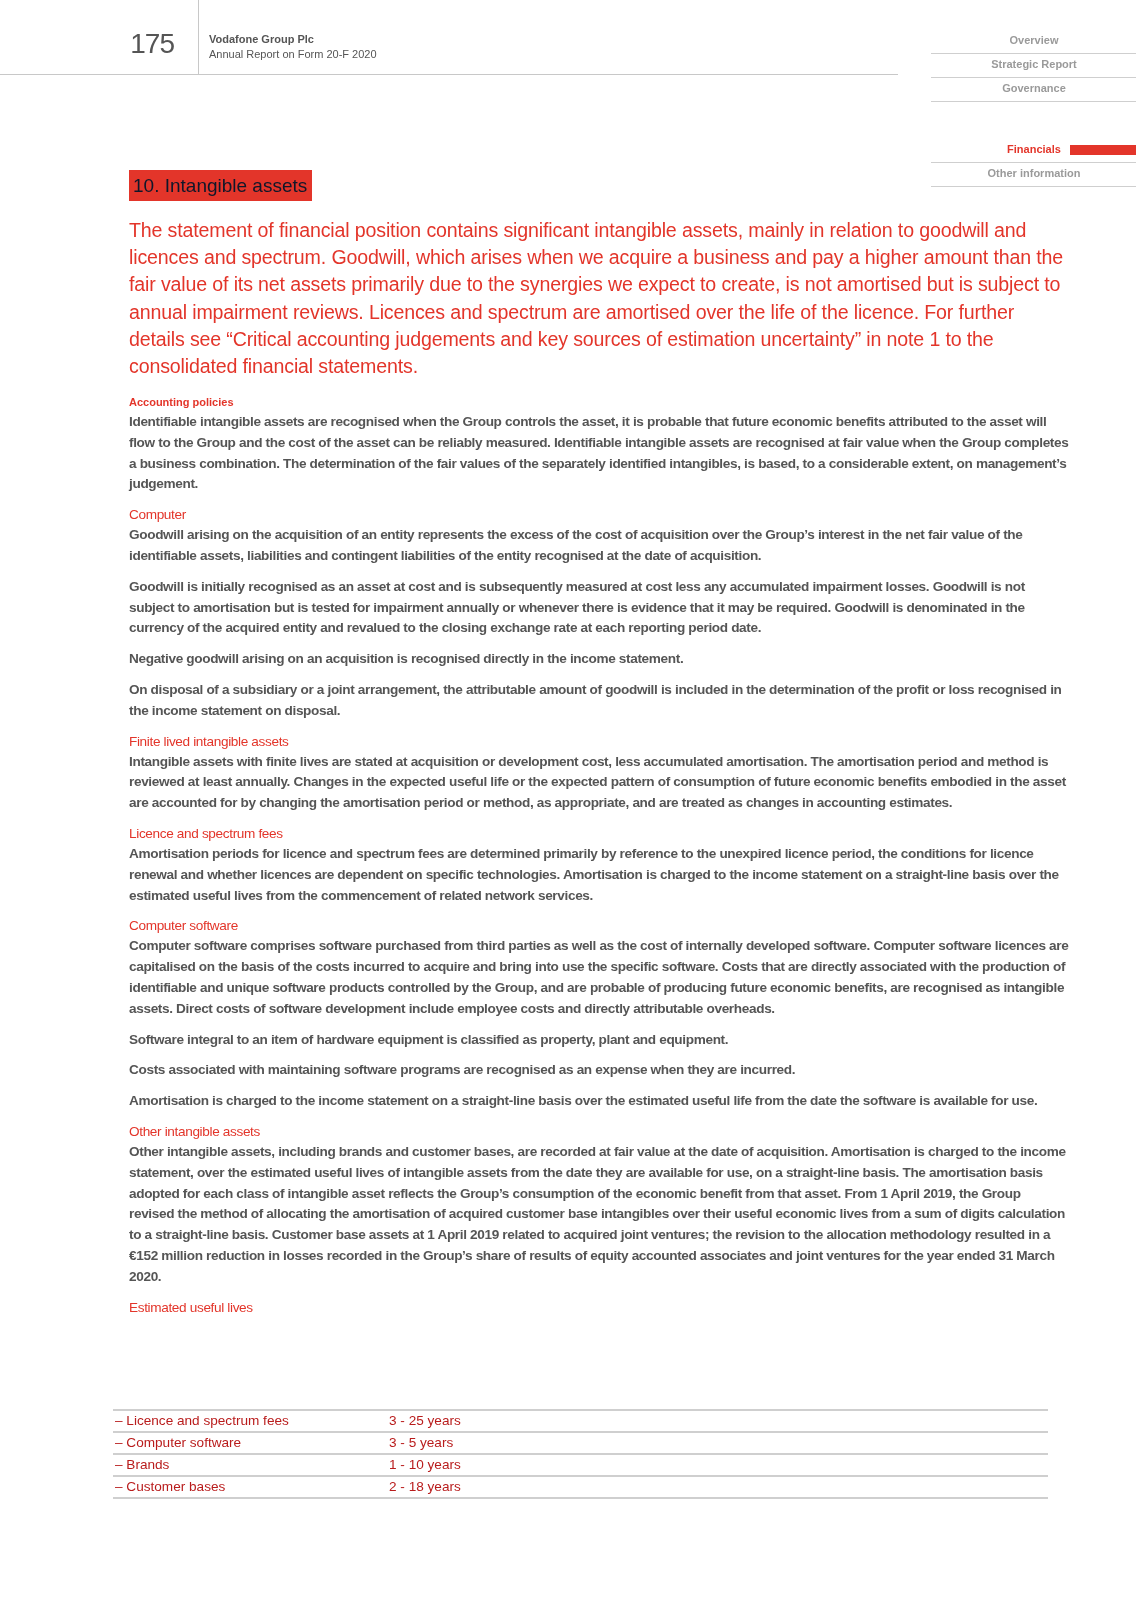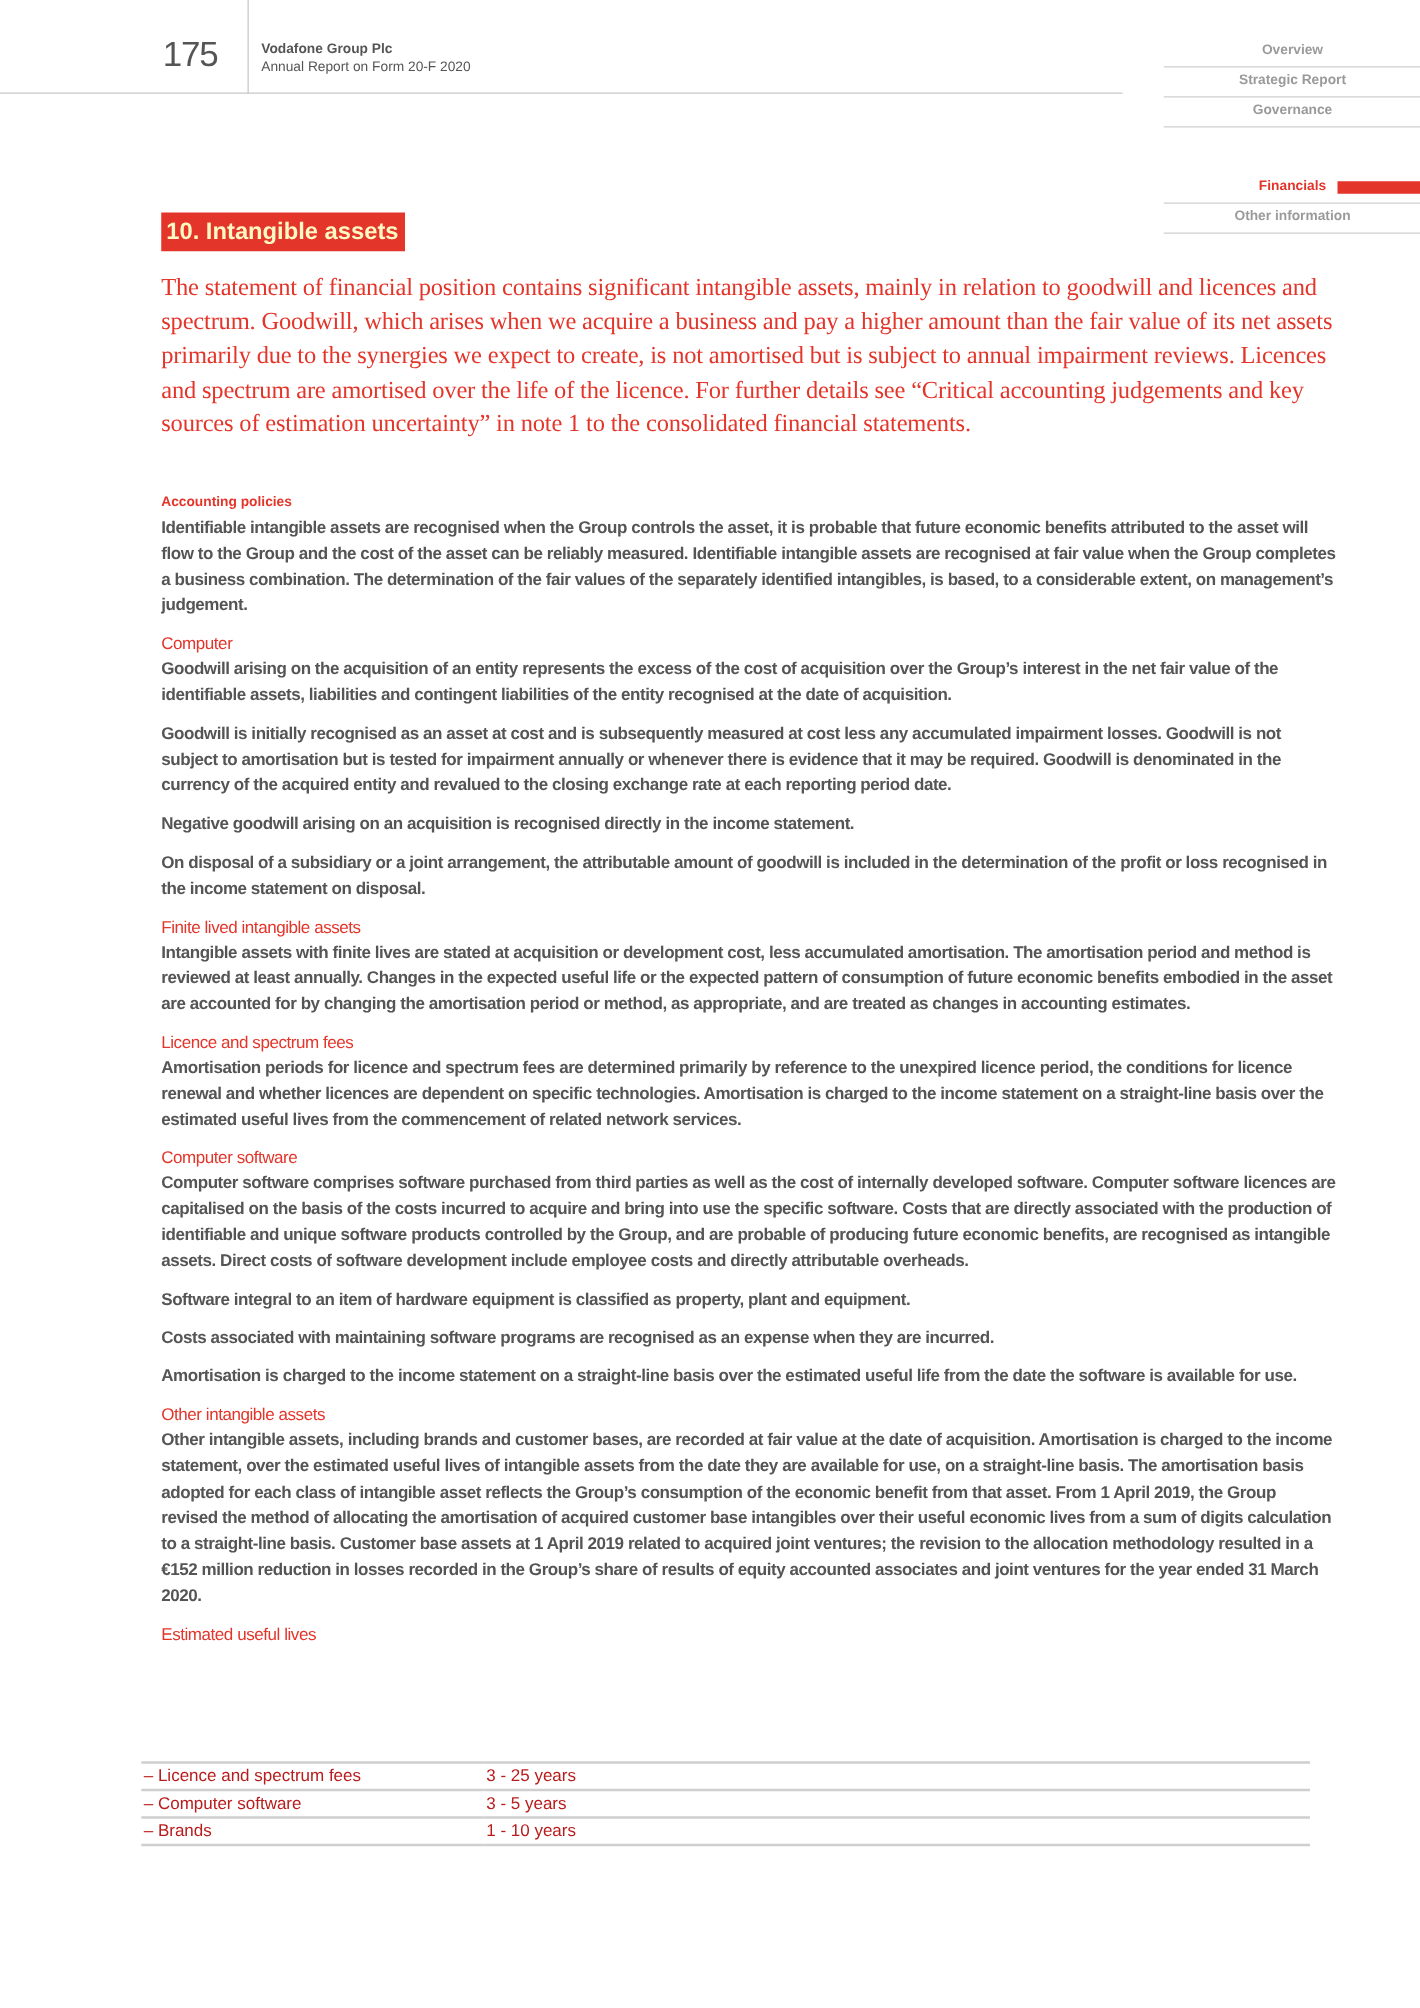--- a/index.html
+++ b/index.html
@@ -6,22 +6,22 @@
   body { width: 1136px; height: 1606px; position: relative; overflow: hidden; font-family: "Liberation Sans", sans-serif; color: #4a4a4a; }
   .header-line { position: absolute; left: 0; top: 74px; width: 898px; height: 1px; background: #c8c8c8; }
   .header-vline { position: absolute; left: 198px; top: 0; width: 1px; height: 75px; background: #c8c8c8; }
   .page-num { position: absolute; left: 126px; top: 28px; width: 48px; text-align: right; font-size: 28px; font-weight: 300; color: #555; letter-spacing: -1px; }
   .company { position: absolute; left: 209px; top: 33px; font-size: 11px; font-weight: bold; color: #555; }
   .report { position: absolute; left: 209px; top: 48px; font-size: 11px; color: #555; }
   .nav { position: absolute; left: 931px; top: 30px; width: 205px; text-align: center; }
   .nav-item { position: relative; height: 23px; border-bottom: 1px solid #cfcfcf; font-size: 11px; font-weight: bold; color: #9a9a9a; line-height: 20px; padding-left: 1px; }
   .nav-item.active { color: #e3352a; margin-top: 37px; }
   .nav-bar { position: absolute; right: 0; top: 6px; width: 66px; height: 10px; background: #e3352a; }
-  .section-title { position: absolute; left: 129px; top: 170px; background: #e3352a; color: #fef9c3; font-size: 19px; font-weight: bold; padding: 4px 5px 4px 4px; line-height: 23px; }
-  .intro { position: absolute; left: 129px; top: 217px; width: 940px; font-size: 19.6px; line-height: 27.2px; color: #e3352a; letter-spacing: -0.15px; font-family: Liberation Serif, serif; }
+  .section-title { position: absolute; left: 129px; top: 170px; background: #e3352a; color: #0f172a; font-size: 19px; font-weight: normal; padding: 4px 5px 4px 4px; line-height: 23px; }
+  .intro { position: absolute; left: 129px; top: 217px; width: 940px; font-size: 19.6px; line-height: 27.2px; color: #e3352a; letter-spacing: -0.15px; }
   .content { position: absolute; left: 129px; top: 392px; width: 940px; font-size: 13.6px; line-height: 20.8px; color: #555; letter-spacing: -0.35px; }
   .h-main { font-size: 11px; font-weight: bold; color: #e3352a; line-height: 20px; letter-spacing: 0; }
   .h-sub { color: #e3352a; font-size: 13.6px; line-height: 20px; margin-top: 10px; }
   .p { margin: 0 0 10px 0; font-weight: bold; }
   .p.nogap { margin-bottom: 0; }
   table.lives { position: absolute; left: 113px; top: 1409px; width: 935px; border-collapse: collapse; font-size: 13.6px; color: #b91c1c; }
   table.lives tr { border-top: 2px solid #cfcfcf; }
   table.lives tr:last-child { border-bottom: 2px solid #cfcfcf; }
   table.lives td { height: 20px; padding: 0 2px; line-height: 20px; }
   table.lives td.c1 { width: 270px; }
@@ -81,14 +81,18 @@
       <td>3 - 25 years</td>
     </tr>
     <tr>
       <td class="c1">– Computer software</td>
       <td>3 - 5 years</td>
     </tr>
     <tr>
       <td class="c1">– Brands</td>
       <td>1 - 10 years</td>
     </tr>
+    <tr>
+      <td class="c1">– Customer bases</td>
+      <td>2 - 18 years</td>
+    </tr>
   </tbody>
 </table>
 
 </body></html>

